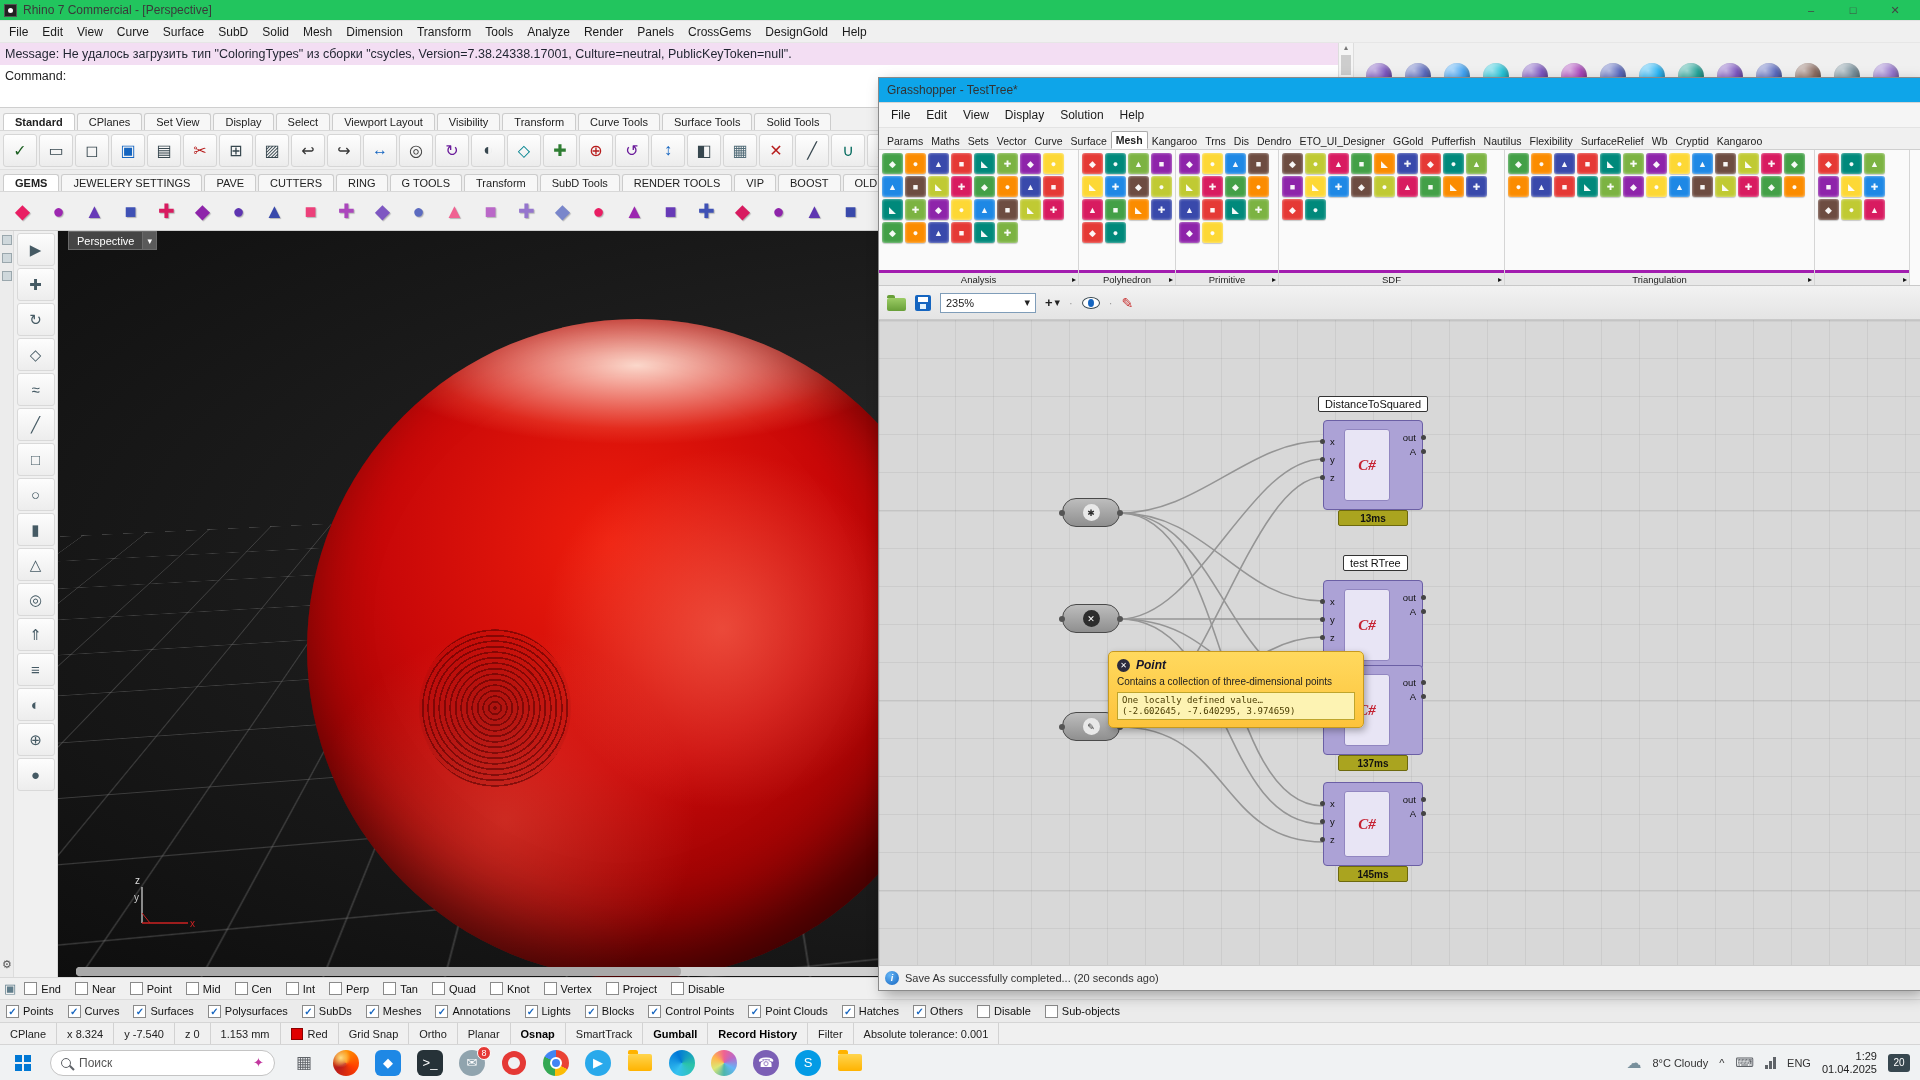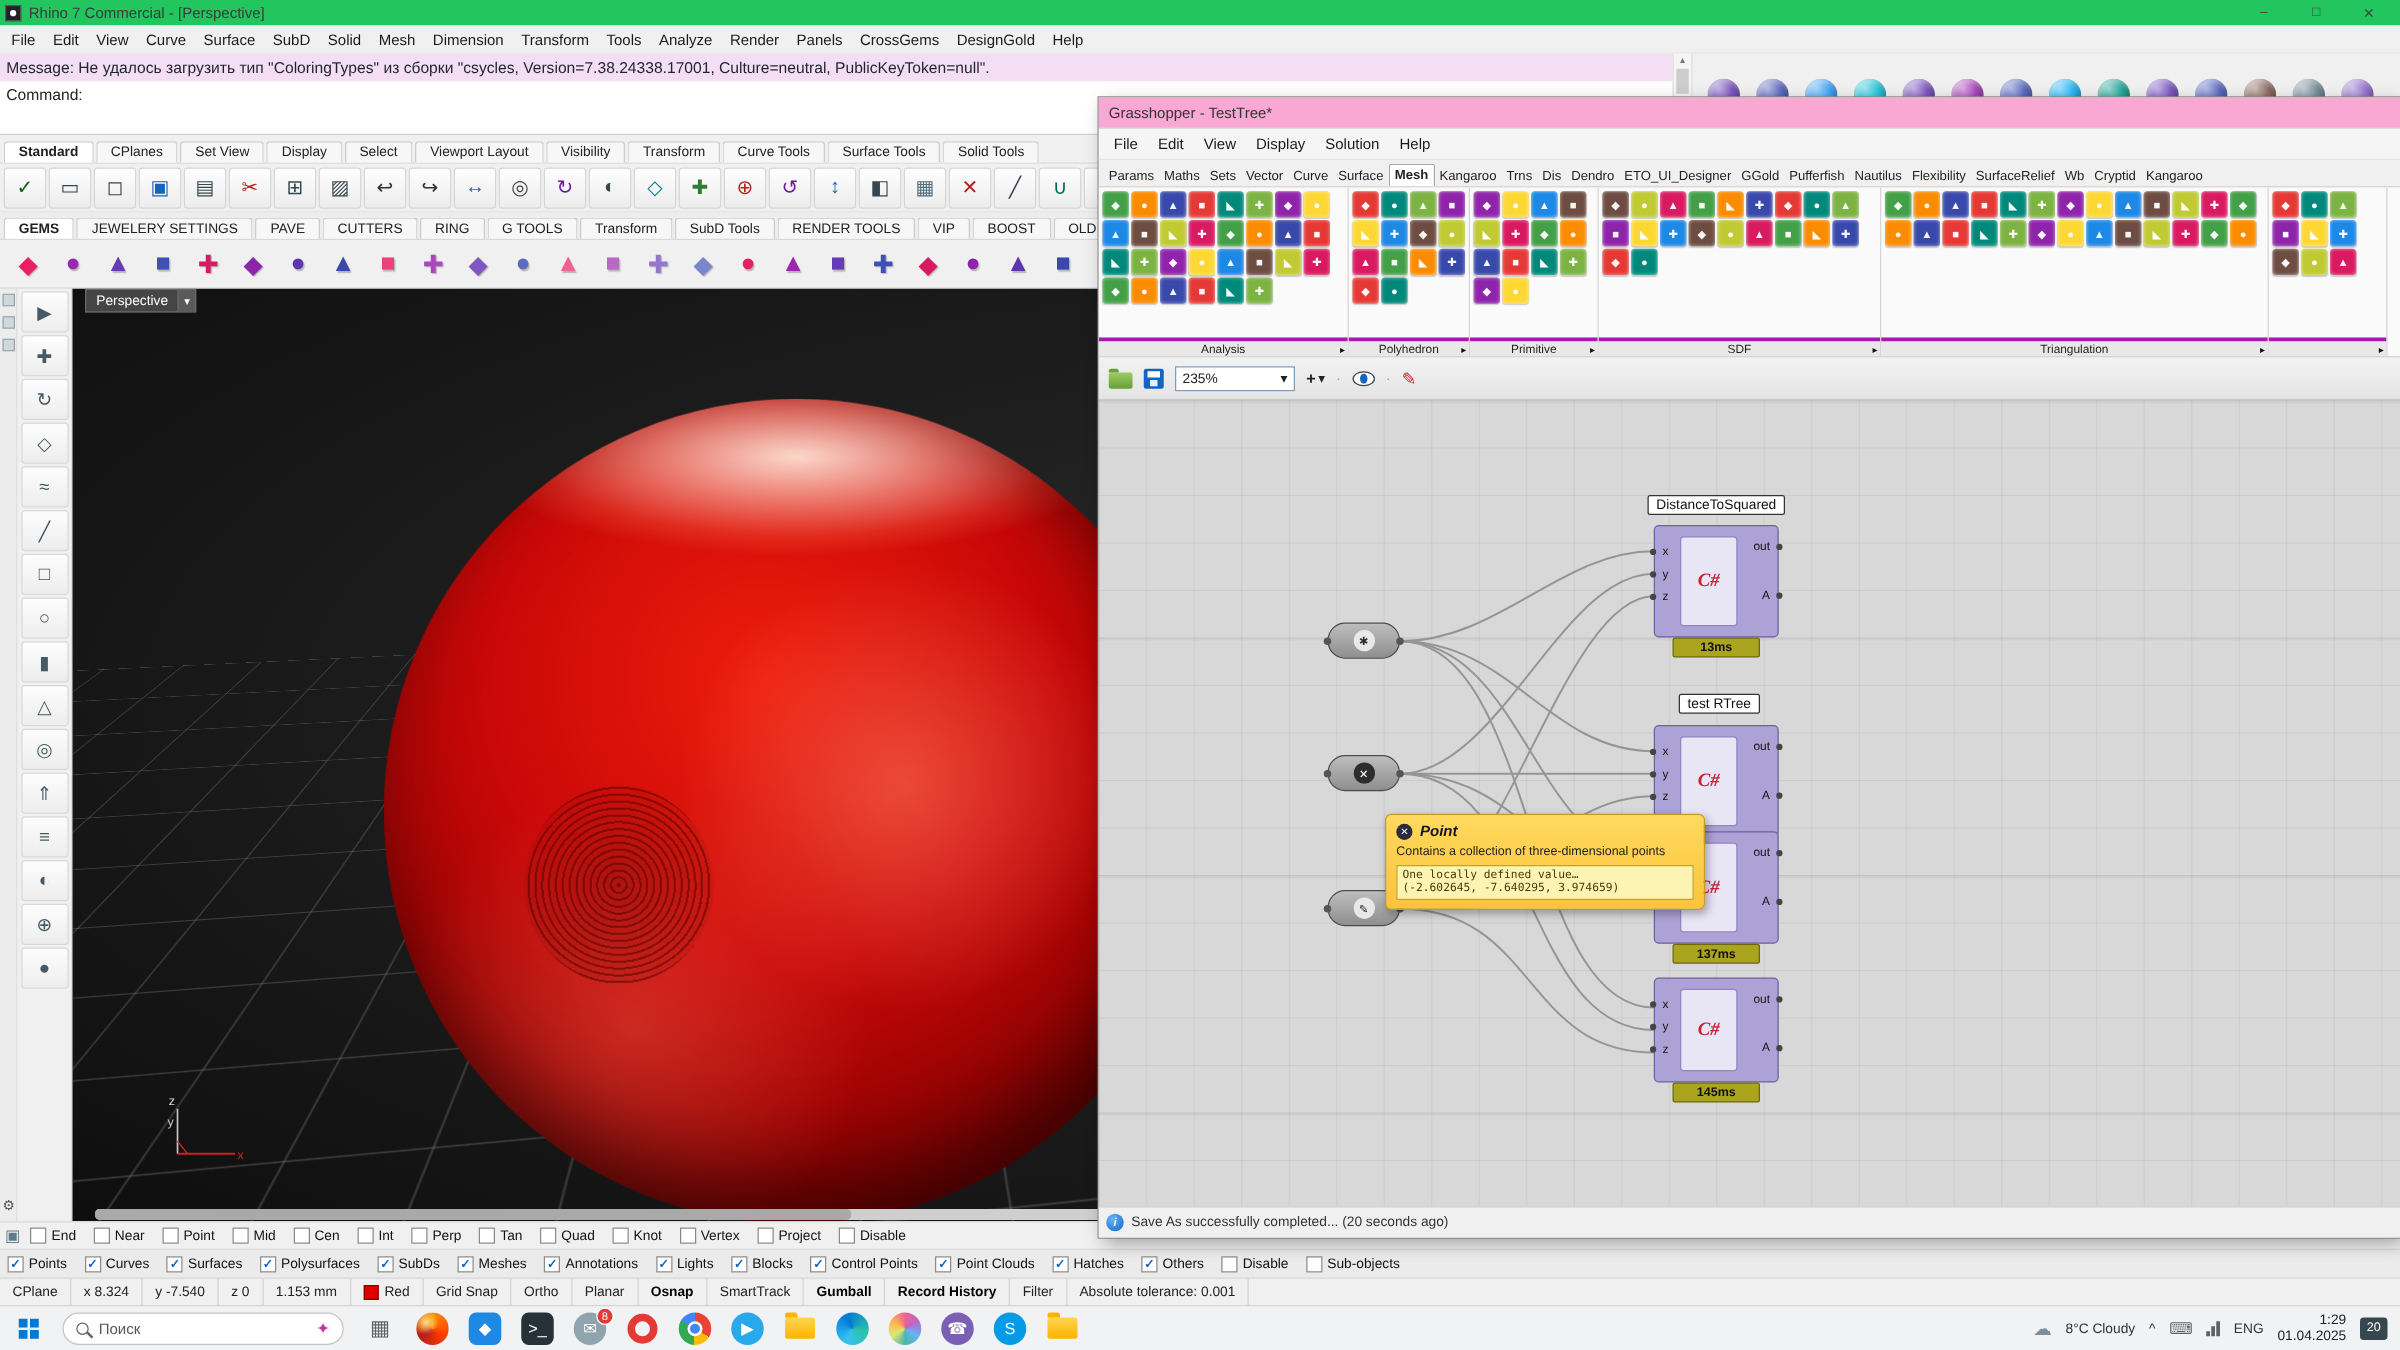--- a/index.html
+++ b/index.html
@@ -116,21 +116,21 @@
   #tray .cloud { font-size:15px; color:#78909c; }
   .ic-net { display:flex; align-items:flex-end; gap:1px; }
   .ic-net i { display:block; width:3px; background:#5f6368; }
   .kbd { font-size:13px; color:#5f6368; }
   #clock { text-align:right; line-height:13px; font-size:11px; color:#222; }
   #notif { min-width:22px; height:18px; background:#37474f; color:#fff; font-size:10px; display:flex; align-items:center; justify-content:center; border-radius:3px; padding:0 3px; }
 
   
   #gh-window { position:absolute; left:879px; top:78px; width:1041px; height:912px; background:#f0f0f0; z-index:40;
     box-shadow:0 0 0 1px #8a8a8a, 4px 5px 14px rgba(0,0,0,.35); display:flex; flex-direction:column; }
-  #gh-title { height:25px; background:#f9a8d4; border-bottom:1px solid #d5d5d5; display:flex; align-items:center; padding-left:8px; font-size:12px; color:#333; }
+  #gh-title { height:25px; background:#0ea5e9; border-bottom:1px solid #d5d5d5; display:flex; align-items:center; padding-left:8px; font-size:12px; color:#333; }
   #gh-menu { height:25px; background:#f5f5f5; display:flex; align-items:center; padding-left:4px; border-bottom:1px solid #e3e3e3; }
   .gh-menu-item { font-size:12px; padding:2px 8px; color:#1a1a1a; }
   #gh-tabs { height:22px; background:#f0f0f0; display:flex; align-items:flex-end; padding-left:4px; border-bottom:1px solid #cfcfcf; }
   .gh-tab { font-size:10.5px; padding:2px 4px; color:#222; white-space:nowrap; }
   .gh-tab.active { background:#fff; border:1px solid #aaa; border-bottom:1px solid #fff; font-weight:bold; border-radius:2px 2px 0 0; }
   #gh-ribbon { height:136px; background:#fafafa; display:flex; border-bottom:1px solid #c9c9c9; overflow:hidden; }
   .gh-group { display:flex; flex-direction:column; border-right:1px solid #d5d5d5; }
   .gh-gicons { flex:1; display:flex; flex-wrap:wrap; align-content:flex-start; padding:3px; gap:2px; }
   .gh-icell { width:21px; height:21px; border-radius:3px; display:flex; align-items:center; justify-content:center; box-shadow:inset 0 0 3px rgba(255,255,255,.6), 0 1px 1px rgba(0,0,0,.2); }
   .gh-iglyph { font-size:9px; color:#fff; opacity:.95; }
@@ -163,21 +163,21 @@
   .gh-capsule::before, .gh-capsule::after { content:''; position:absolute; top:50%; width:6px; height:6px; margin-top:-3px; border-radius:50%; background:#555; }
   .gh-capsule::before { left:-4px; } .gh-capsule::after { right:-4px; }
   .cap-ic { width:17px; height:17px; border-radius:50%; background:#2d2d2d; color:#fff; font-size:9px; display:flex; align-items:center; justify-content:center; }
   .cap-ic.light { background:#e8e8e8; color:#2d2d2d; }
   .gh-node { position:absolute; width:100px; background:#aca2d6; border:1px solid #6b5fa5; border-radius:4px; z-index:3; }
   .n-center { position:absolute; left:20px; right:32px; top:8px; bottom:8px; background:#e8e5f5; border:1px solid #9186c0; border-radius:3px; display:flex; align-items:center; justify-content:center; }
   .cs-logo { font-family:"Liberation Serif", serif; font-weight:bold; font-style:italic; font-size:15px; color:#c62333; }
   .n-in { position:absolute; left:6px; top:14px; display:flex; flex-direction:column; gap:5px; font-size:9.5px; color:#111; }
   .n-in span { position:relative; line-height:13px; }
   .n-in span::before { content:''; position:absolute; left:-10px; top:4px; width:5px; height:5px; border-radius:50%; background:#444; }
-  .n-out { position:absolute; right:6px; top:10px; display:flex; flex-direction:column; gap:26px; font-size:9.5px; color:#111; text-align:right; }
+  .n-out { position:absolute; right:6px; top:10px; display:flex; flex-direction:column; gap:1px; font-size:9.5px; color:#111; text-align:right; }
   .n-out span { position:relative; line-height:13px; }
   .n-out span::after { content:''; position:absolute; right:-10px; top:4px; width:5px; height:5px; border-radius:50%; background:#444; }
   .gh-badge { position:absolute; width:70px; height:16px; line-height:15px; text-align:center; font-size:10px; font-weight:bold; color:#111; background:#aaa41f; border:1px solid #6d690d; border-radius:2px; z-index:3; }
   .gh-glabel { position:absolute; background:#fff; border:1px solid #333; border-radius:2px; font-size:11px; color:#111; padding:1px 6px; white-space:nowrap; z-index:3; }
   .gh-tip { position:absolute; left:229px; top:331px; width:256px; background:linear-gradient(#ffd95e,#fdc33b); border:1px solid #c79a1f; border-radius:5px; box-shadow:2px 3px 7px rgba(0,0,0,.3); padding:6px 8px 7px; z-index:8; }
   .tip-head { display:flex; align-items:center; gap:6px; }
   .tip-x { width:13px; height:13px; border-radius:50%; background:#2b2b3d; color:#fff; font-size:8px; line-height:13px; text-align:center; }
   .tip-title { font-weight:bold; font-style:italic; font-size:12px; color:#15152a; }
   .tip-body { font-size:10px; color:#222; margin:4px 0 5px; }
   .tip-box { background:#fdf3b3; border:1px solid #bfa52c; padding:2px 4px; font-family:"DejaVu Sans Mono", monospace; font-size:9px; color:#4a3c00; line-height:11px; }

